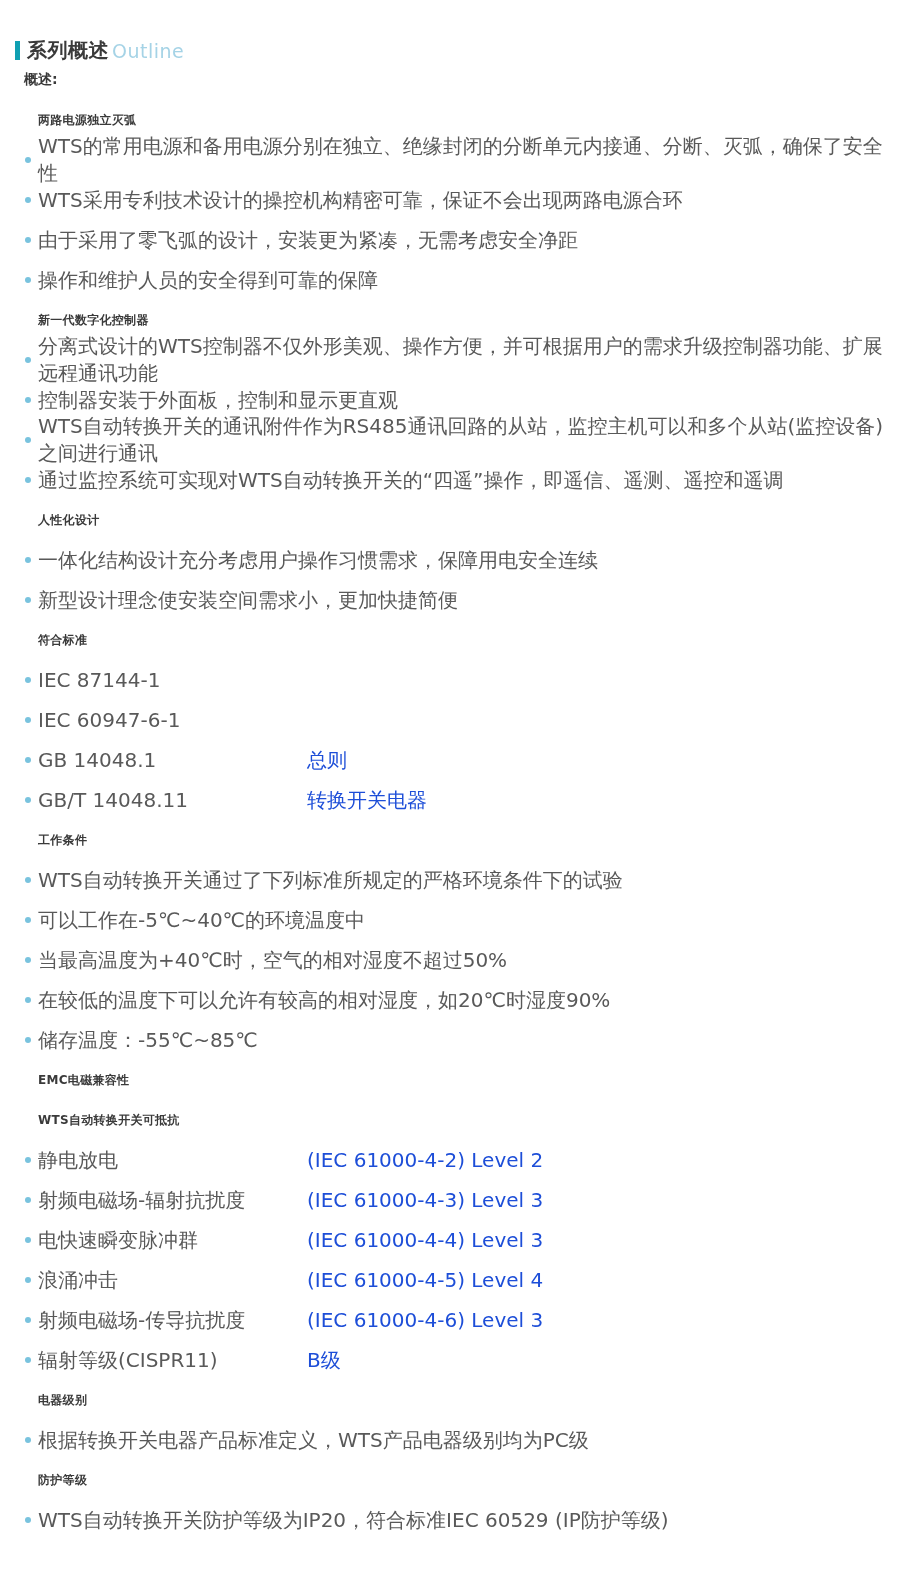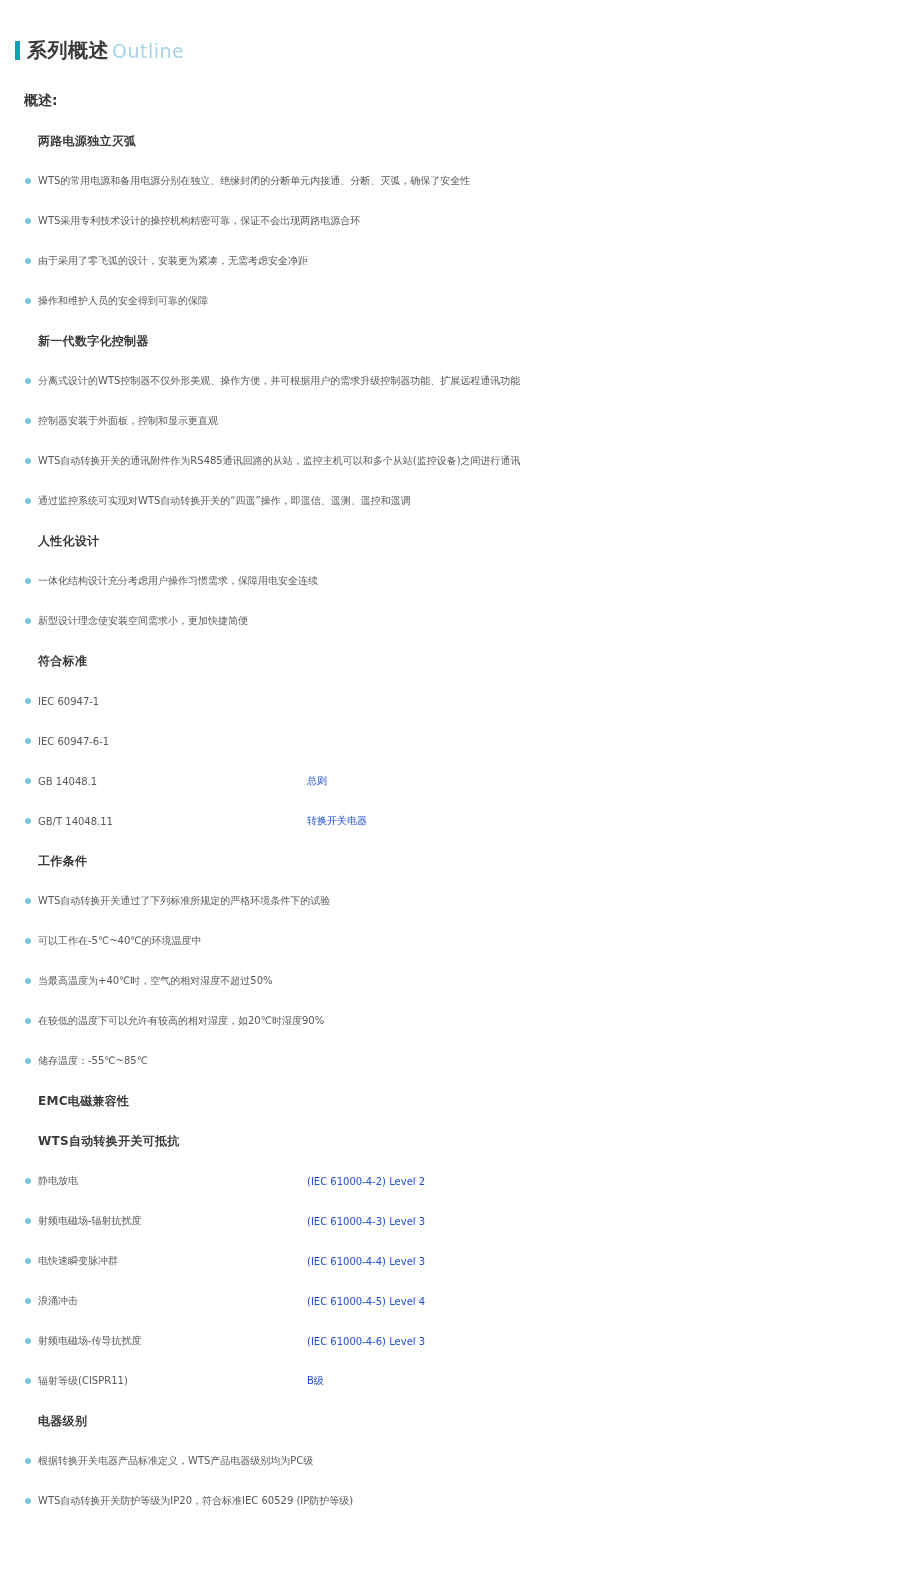--- a/index.html
+++ b/index.html
@@ -32,21 +32,21 @@
     letter-spacing: 0.5px;
   }
   .page-subtitle {
     font-size: 19px;
     color: #a5d3e6;
     margin-left: 3px;
     letter-spacing: 0.5px;
   }
   .content {
     position: absolute;
-    top: 81px;
+    top: 60px;
     left: 0;
     width: 900px;
   }
   .row {
     height: 40px;
     display: flex;
     align-items: center;
     position: relative;
   }
   .row.intro span {
@@ -57,21 +57,21 @@
   }
   .row.heading span {
     padding-left: 38px;
     font-size: 12px;
     font-weight: bold;
     color: #3a3a3a;
     letter-spacing: 0.3px;
   }
   .row.bullet {
     padding-left: 38px;
-    font-size: 10px;
+    font-size: 20px;
     color: #595959;
   }
   .row.bullet .dot {
     position: absolute;
     left: 25px;
     top: 50%;
     margin-top: -3px;
     width: 6px;
     height: 6px;
     border-radius: 50%;
@@ -145,21 +145,21 @@
       </div>
       <div class="row bullet">
         <span class="dot"></span>
         <span class="label">新型设计理念使安装空间需求小，更加快捷简便</span>
       </div>
       <div class="row heading">
         <span>符合标准</span>
       </div>
       <div class="row bullet">
         <span class="dot"></span>
-        <span class="label">IEC 60947-1</span>
+        <span class="label">IEC 87144-1</span>
       </div>
       <div class="row bullet">
         <span class="dot"></span>
         <span class="label">IEC 60947-6-1</span>
       </div>
       <div class="row bullet has-value">
         <span class="dot"></span>
         <span class="label">GB 14048.1</span>
         <span class="value">总则</span>
       </div>
@@ -226,19 +226,22 @@
         <span class="dot"></span>
         <span class="label">辐射等级(CISPR11)</span>
         <span class="value">B级</span>
       </div>
       <div class="row heading">
         <span>电器级别</span>
       </div>
       <div class="row bullet">
         <span class="dot"></span>
         <span class="label">根据转换开关电器产品标准定义，WTS产品电器级别均为PC级</span>
+      </div>
+      <div class="row heading">
+        <span>防护等级</span>
       </div>
       <div class="row bullet">
         <span class="dot"></span>
         <span class="label">WTS自动转换开关防护等级为IP20，符合标准IEC 60529 (IP防护等级)</span>
       </div>
     </div>
 </div>
 
 </body></html>

